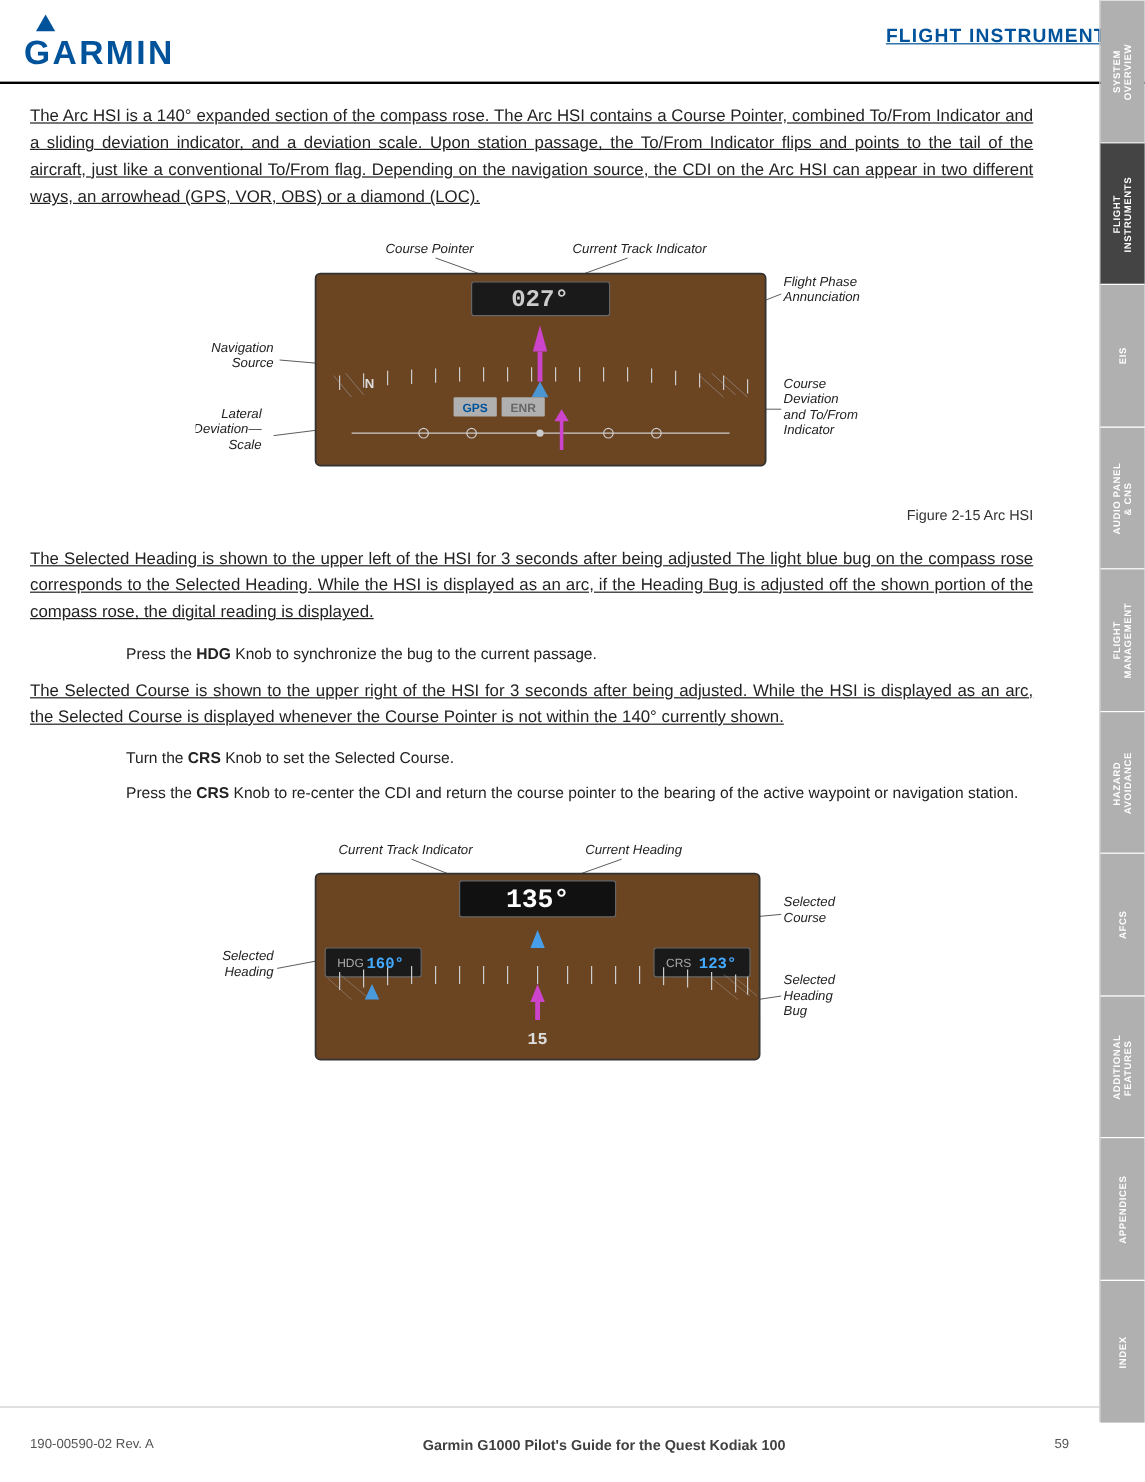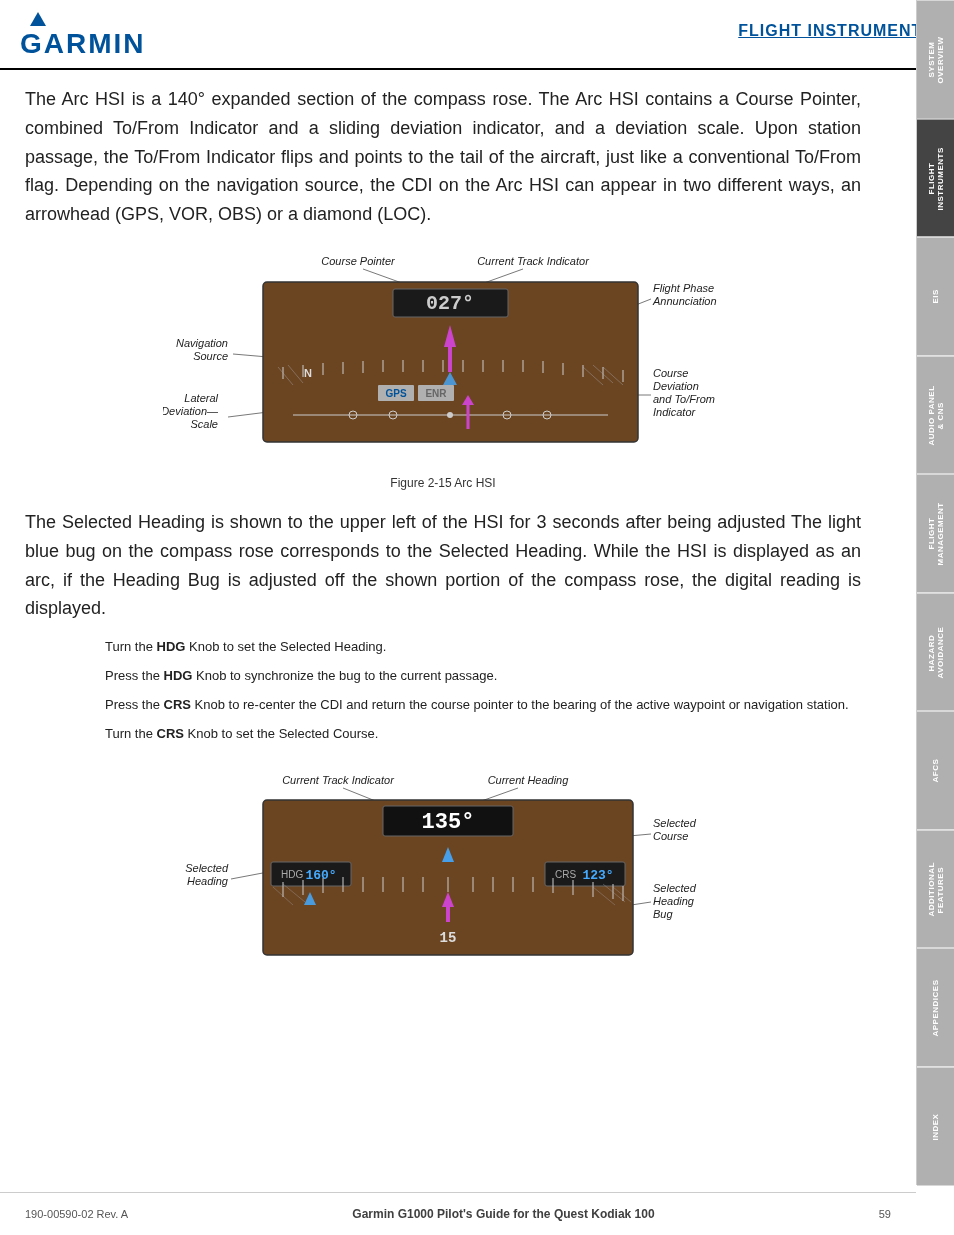--- a/index.html
+++ b/index.html
@@ -89,36 +89,38 @@
     }
 
     
     .main-content {
       padding: 15px 55px 15px 25px;
       margin-right: 38px;
     }
 
     
     .body-text {
-      font-size: 18px;
+      font-size: 14px;
       line-height: 1.6;
       text-align: justify;
       margin-bottom: 14px;
+      text-decoration: underline;
     }
 
     
     .figure-container {
       text-align: center;
       margin: 18px auto;
     }
     .figure-caption {
       font-size: 12px;
       color: #333;
       margin-top: 6px;
       font-style: normal;
+      text-align: right;
     }
 
     
     .section-heading {
       font-size: 13px;
       font-weight: bold;
       margin: 14px 0 8px 60px;
     }
 
     
@@ -134,21 +136,21 @@
 
     
     .footer {
       position: absolute;
       bottom: 0;
       left: 0;
       right: 38px;
       display: flex;
       align-items: center;
       justify-content: space-between;
-      padding: 14px 25px;
+      padding: 24px 25px;
       border-top: 1px solid #ccc;
     }
     .footer-left {
       font-size: 11px;
       color: #555;
     }
     .footer-center {
       font-size: 12px;
       font-weight: bold;
       color: #404040;
@@ -288,36 +290,34 @@
           <line x1="440" y1="120" x2="460" y2="138"></line>
         </g>
       </svg>
     </div>
     <div class="figure-caption">Figure 2-15  Arc HSI</div>
   </div>
 
   <p class="body-text">The Selected Heading is shown to the upper left of the HSI for 3 seconds after being adjusted  The light blue bug on the compass rose corresponds to the Selected Heading.  While the HSI is displayed as an arc, if the Heading Bug is adjusted off the shown portion of the compass rose, the digital reading is displayed.</p>
 
 
-  <p class="indented-para">
-    <span>Turn the </span><span class="bold-inline">HDG</span><span> Knob to set the Selected Heading.</span>
-  </p>
 
   <p class="indented-para">
     <span>Press the </span><span class="bold-inline">HDG</span><span> Knob to synchronize the bug to the current passage.</span>
   </p>
 
-
+  <p class="body-text">The Selected Course is shown to the upper right of the HSI for 3 seconds after being adjusted.  While the HSI is displayed as an arc, the Selected Course is displayed whenever the Course Pointer is not within the 140° currently shown.</p>
+
+
+  <p class="indented-para">
+    <span>Turn the </span><span class="bold-inline">CRS</span><span> Knob to set the Selected Course.</span>
+  </p>
 
   <p class="indented-para">
     <span>Press the </span><span class="bold-inline">CRS</span><span> Knob to re-center the CDI and return the course pointer to the bearing of the active waypoint or navigation station.</span>
-  </p>
-
-  <p class="indented-para">
-    <span>Turn the </span><span class="bold-inline">CRS</span><span> Knob to set the Selected Course.</span>
   </p>
 
   <div class="figure-container">
     <div class="diagram-wrapper">
       <svg class="hdg-course-svg" width="560" height="230" viewBox="0 0 560 230">
 
         <text x="175" y="22" font-size="11" font-style="italic" fill="#222" text-anchor="middle">Current Track Indicator</text>
         <text x="365" y="22" font-size="11" font-style="italic" fill="#222" text-anchor="middle">Current Heading</text>
         <text x="490" y="65" font-size="11" font-style="italic" fill="#222" text-anchor="start">Selected</text>
         <text x="490" y="78" font-size="11" font-style="italic" fill="#222" text-anchor="start">Course</text>

